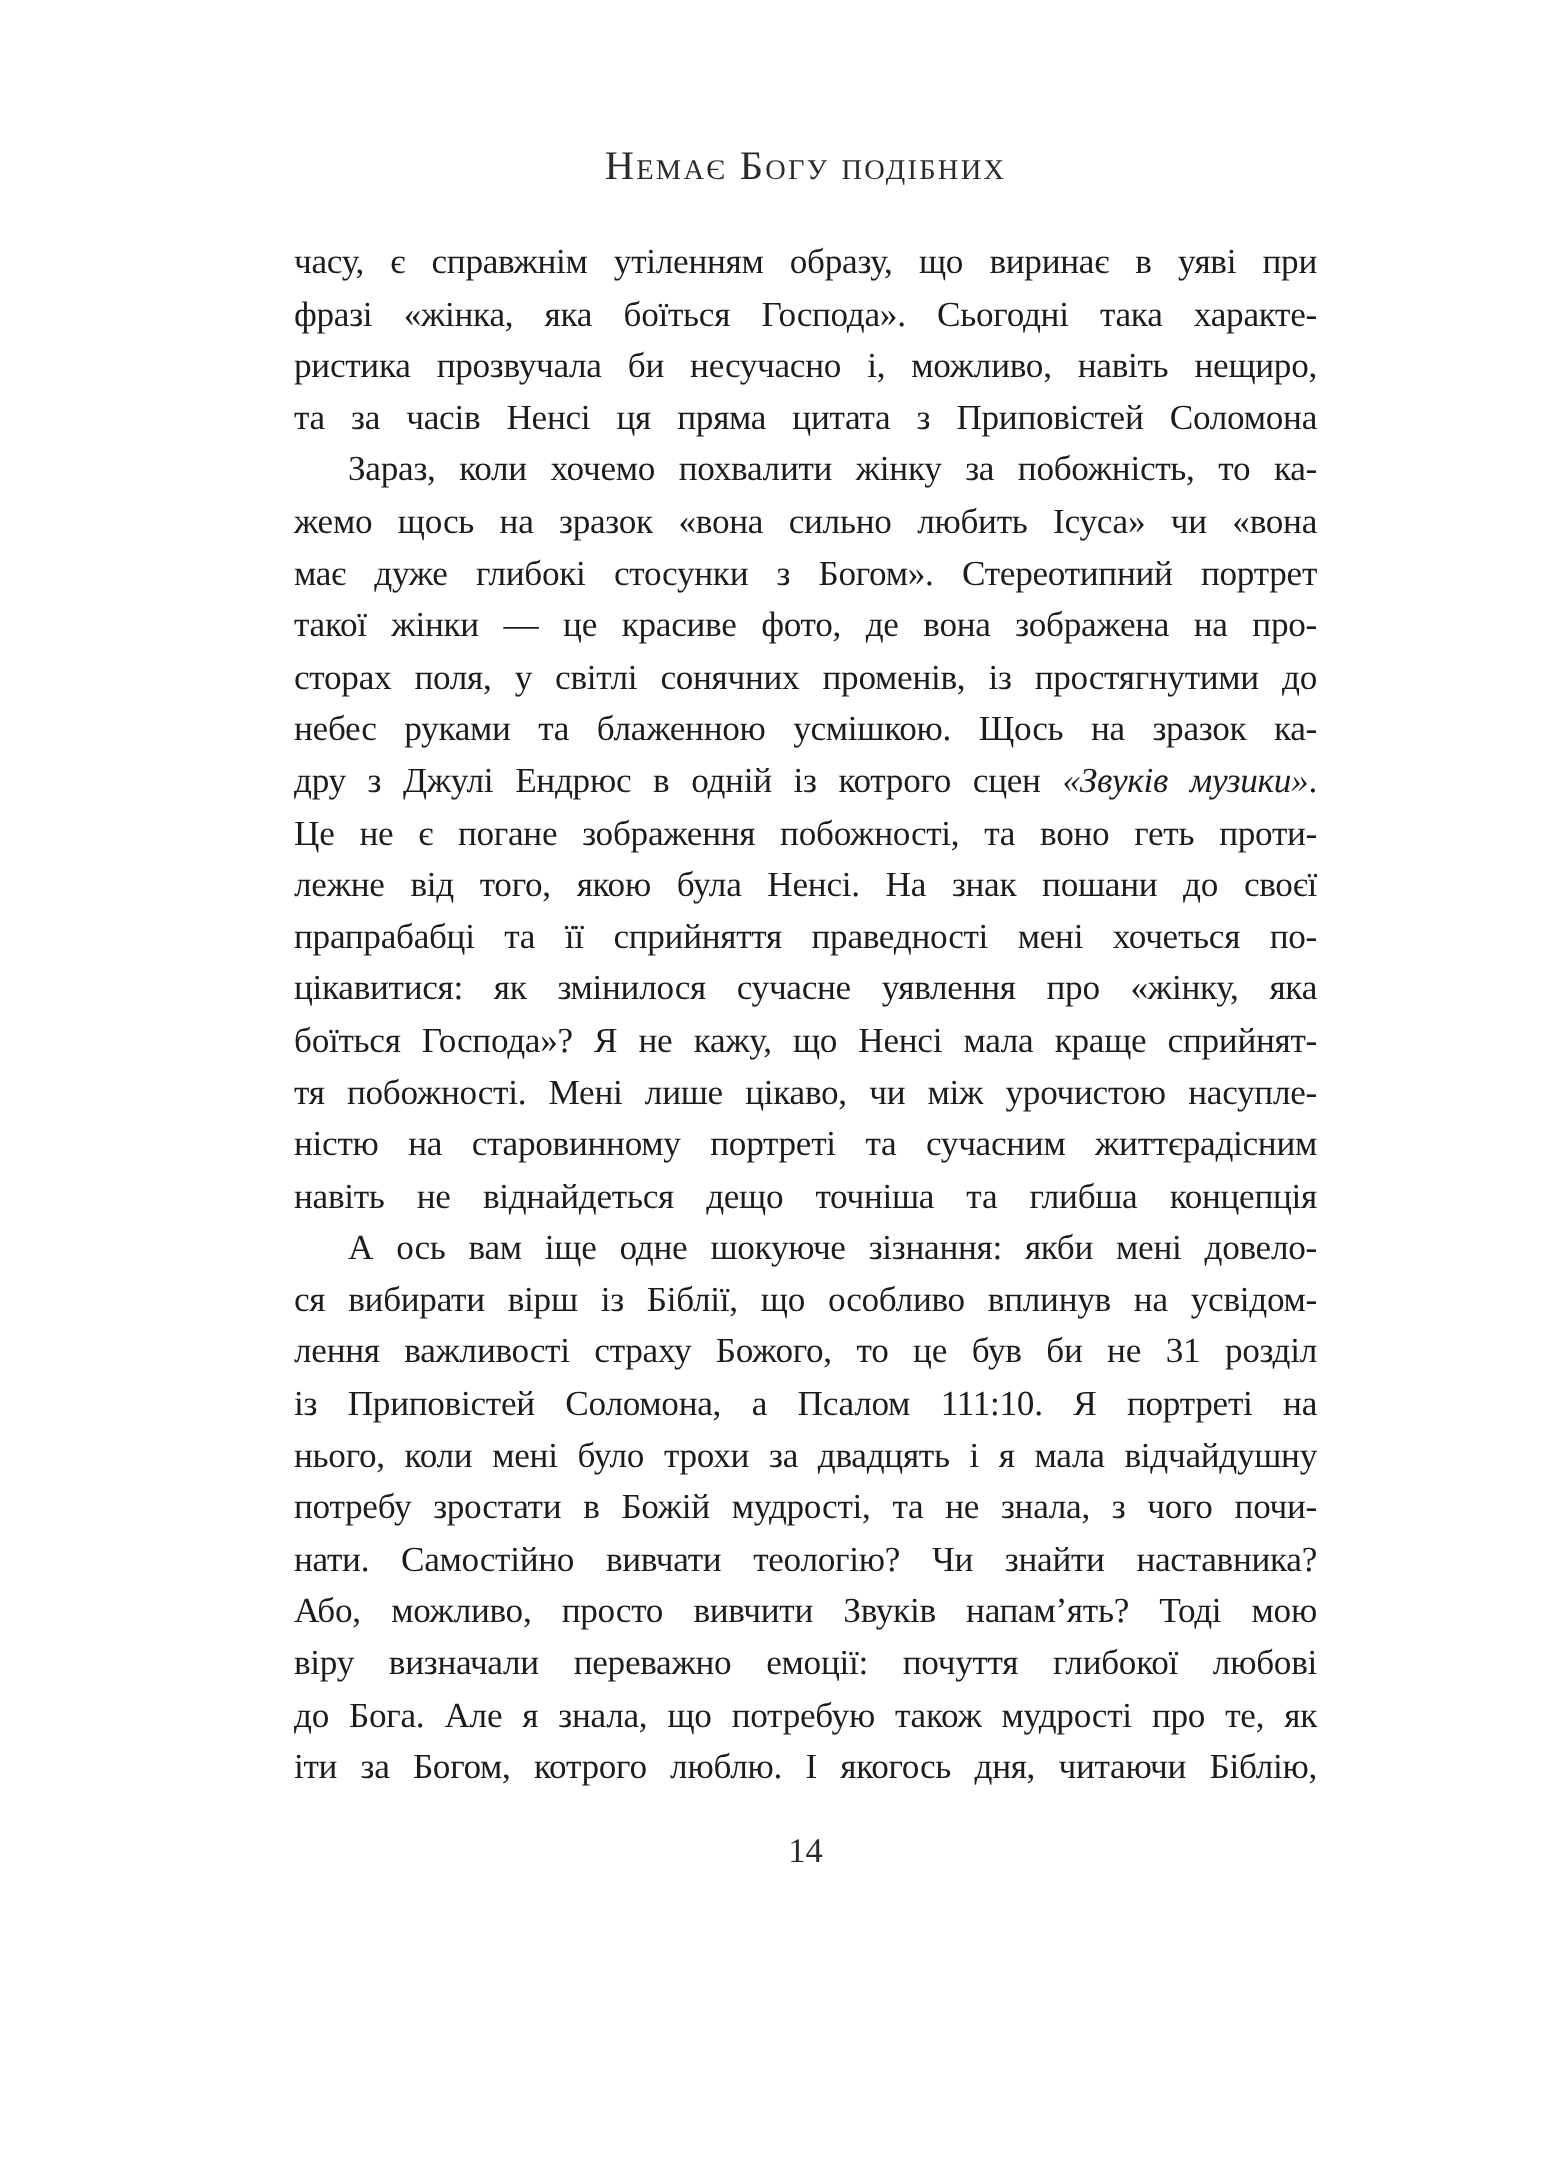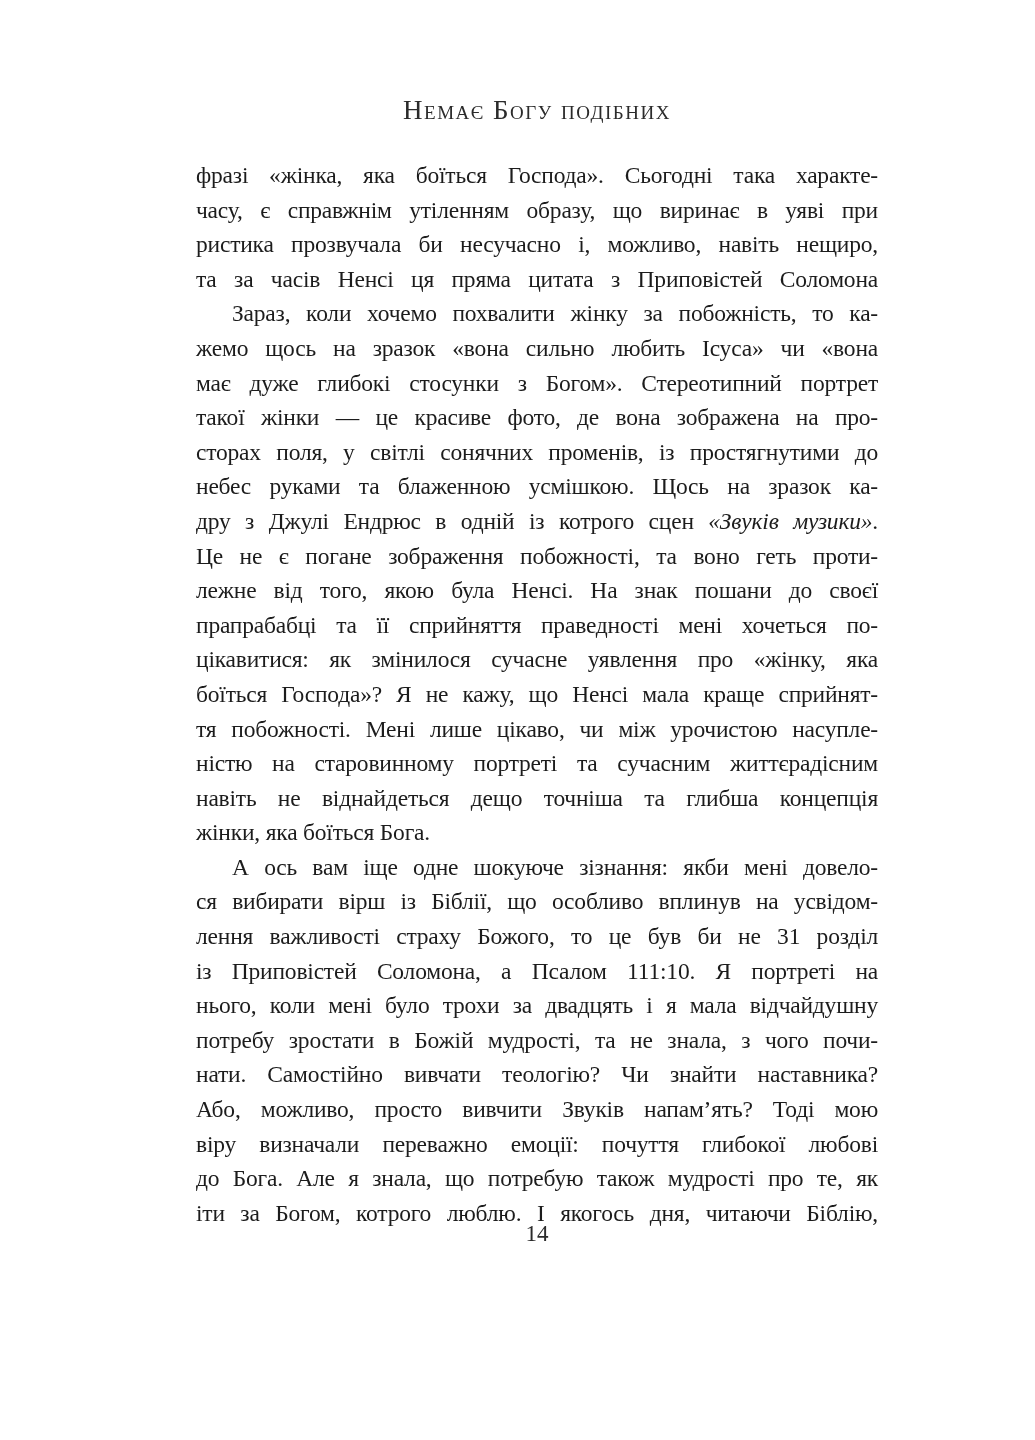--- a/index.html
+++ b/index.html
@@ -58,42 +58,41 @@
   }
 </style>
 </head>
 <body>
 
 <div class="page">
   <div class="running-head">Немає Богу подібних</div>
 
   <div class="body-text">
       <div class="para">
+        <div class="line"><span>часу, є справжнім утіленням образу, що виринає в уяві при</span></div>
         <div class="line"><span>фразі «жінка, яка боїться Господа». Сьогодні така характе-</span></div>
-        <div class="line"><span>часу, є справжнім утіленням образу, що виринає в уяві при</span></div>
         <div class="line"><span>ристика прозвучала би несучасно і, можливо, навіть нещиро,</span></div>
         <div class="line"><span>та за часів Ненсі ця пряма цитата з Приповістей Соломона</span></div>
       </div>
       <div class="para">
         <div class="line indent"><span>Зараз, коли хочемо похвалити жінку за побожність, то ка-</span></div>
         <div class="line"><span>жемо щось на зразок «вона сильно любить Ісуса» чи «вона</span></div>
         <div class="line"><span>має дуже глибокі стосунки з Богом». Стереотипний портрет</span></div>
         <div class="line"><span>такої жінки — це красиве фото, де вона зображена на про-</span></div>
         <div class="line"><span>сторах поля, у світлі сонячних променів, із простягнутими до</span></div>
         <div class="line"><span>небес руками та блаженною усмішкою. Щось на зразок ка-</span></div>
         <div class="line"><span>дру з Джулі Ендрюс в одній із котрого сцен </span><span class="it">«Звуків музики»</span><span>.</span></div>
         <div class="line"><span>Це не є погане зображення побожності, та воно геть проти-</span></div>
         <div class="line"><span>лежне від того, якою була Ненсі. На знак пошани до своєї</span></div>
         <div class="line"><span>прапрабабці та її сприйняття праведності мені хочеться по-</span></div>
         <div class="line"><span>цікавитися: як змінилося сучасне уявлення про «жінку, яка</span></div>
         <div class="line"><span>боїться Господа»? Я не кажу, що Ненсі мала краще сприйнят-</span></div>
         <div class="line"><span>тя побожності. Мені лише цікаво, чи між урочистою насупле-</span></div>
         <div class="line"><span>ністю на старовинному портреті та сучасним життєрадісним</span></div>
         <div class="line"><span>навіть не віднайдеться дещо точніша та глибша концепція</span></div>
-        <div class="line end"><span>жінки, яка боїться Бога.</span></div>
       </div>
       <div class="para">
         <div class="line indent"><span>А ось вам іще одне шокуюче зізнання: якби мені довело-</span></div>
         <div class="line"><span>ся вибирати вірш із Біблії, що особливо вплинув на усвідом-</span></div>
         <div class="line"><span>лення важливості страху Божого, то це був би не 31 розділ</span></div>
         <div class="line"><span>із Приповістей Соломона, а Псалом 111:10. Я портреті на</span></div>
         <div class="line"><span>нього, коли мені було трохи за двадцять і я мала відчайдушну</span></div>
         <div class="line"><span>потребу зростати в Божій мудрості, та не знала, з чого почи-</span></div>
         <div class="line"><span>нати. Самостійно вивчати теологію? Чи знайти наставника?</span></div>
         <div class="line"><span>Або, можливо, просто вивчити Звуків напам’ять? Тоді мою</span></div>

